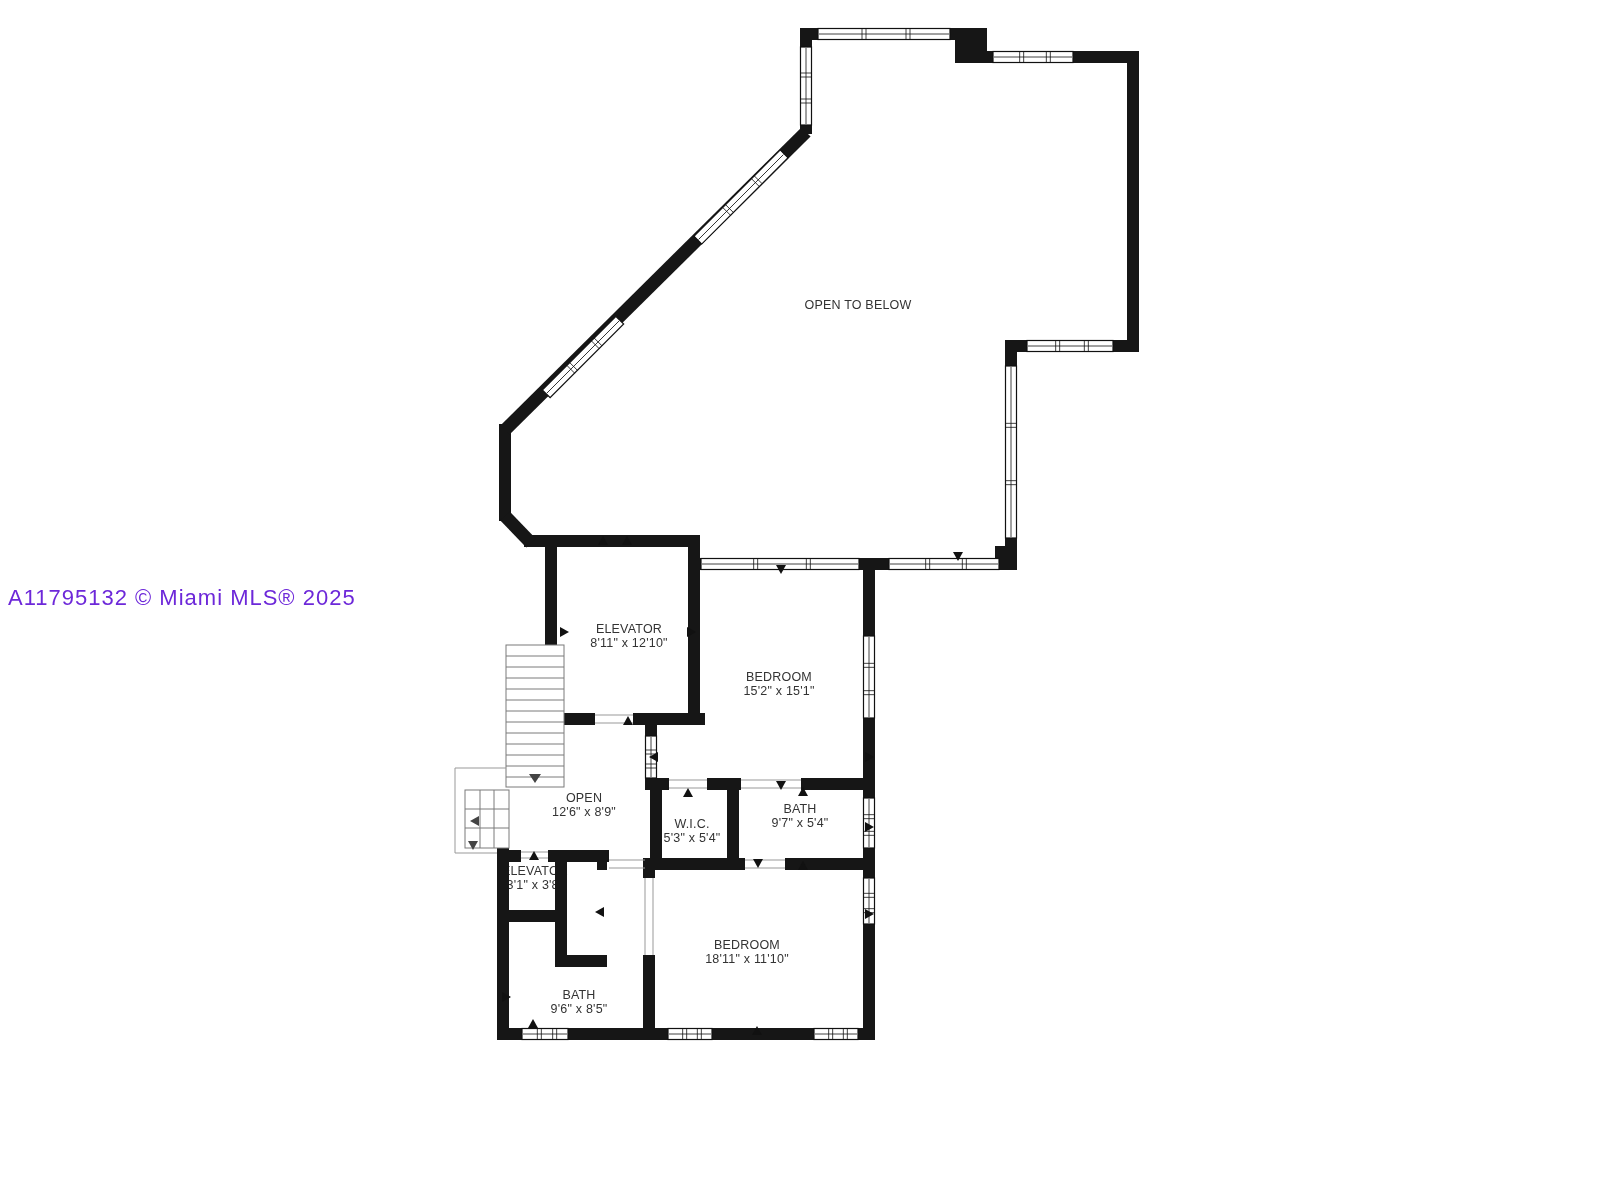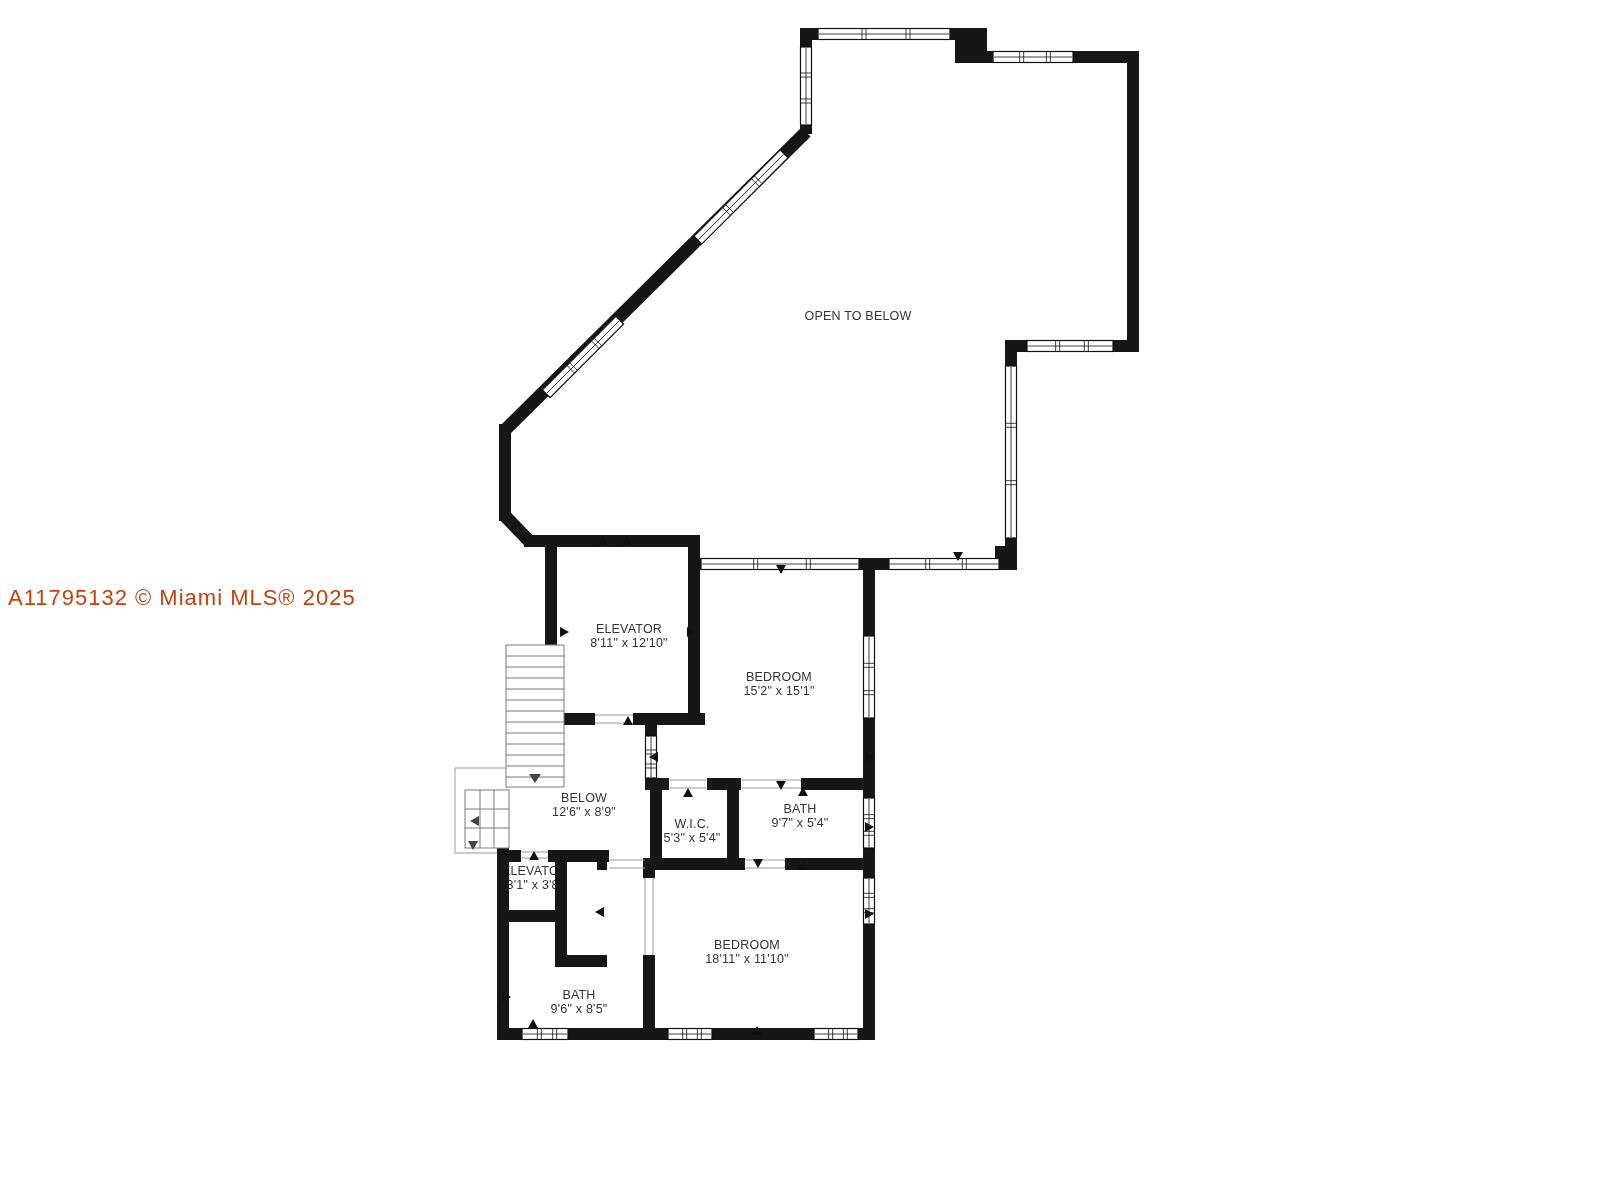--- a/index.html
+++ b/index.html
@@ -1,46 +1,46 @@
 <!DOCTYPE html>
 <html><head>
 <meta charset="utf-8">
 <style>
   html,body{margin:0;padding:0;background:#fff;}
   .stage{position:relative;width:1600px;height:1200px;background:#ffffff;overflow:hidden;
          font-family:"Liberation Sans", sans-serif;}
   .labels{position:absolute;inset:0;z-index:1;}
   .plan-svg{position:absolute;left:0;top:0;z-index:2;pointer-events:none;}
   .watermark{position:absolute;left:8px;top:585px;font-size:22px;letter-spacing:1px;
-             color:#c2410c;white-space:nowrap;}
+             color:#6d28d9;white-space:nowrap;}
   .rl{position:absolute;transform:translate(-50%,-50%);text-align:center;white-space:nowrap;
       color:#333333;font-size:12.5px;line-height:13.5px;letter-spacing:.2px;}
   .rn,.rd{display:block;}
 </style>
 </head>
 <body>
 
 <div class="stage">
 
   <div class="labels">
     <div class="watermark">A11795132 © Miami MLS® 2025</div>
 
-    <div class="rl" style="left:858px;top:317px">
+    <div class="rl" style="left:858px;top:306px">
       <span class="rn">OPEN TO BELOW</span>
     </div>
     <div class="rl" style="left:629px;top:636px">
       <span class="rn">ELEVATOR</span>
       <span class="rd">8'11" x 12'10"</span>
     </div>
     <div class="rl" style="left:779px;top:684px">
       <span class="rn">BEDROOM</span>
       <span class="rd">15'2" x 15'1"</span>
     </div>
     <div class="rl" style="left:584px;top:805px">
-      <span class="rn">BELOW</span>
+      <span class="rn">OPEN</span>
       <span class="rd">12'6" x 8'9"</span>
     </div>
     <div class="rl" style="left:692px;top:831px">
       <span class="rn">W.I.C.</span>
       <span class="rd">5'3" x 5'4"</span>
     </div>
     <div class="rl" style="left:800px;top:816px">
       <span class="rn">BATH</span>
       <span class="rd">9'7" x 5'4"</span>
     </div>

